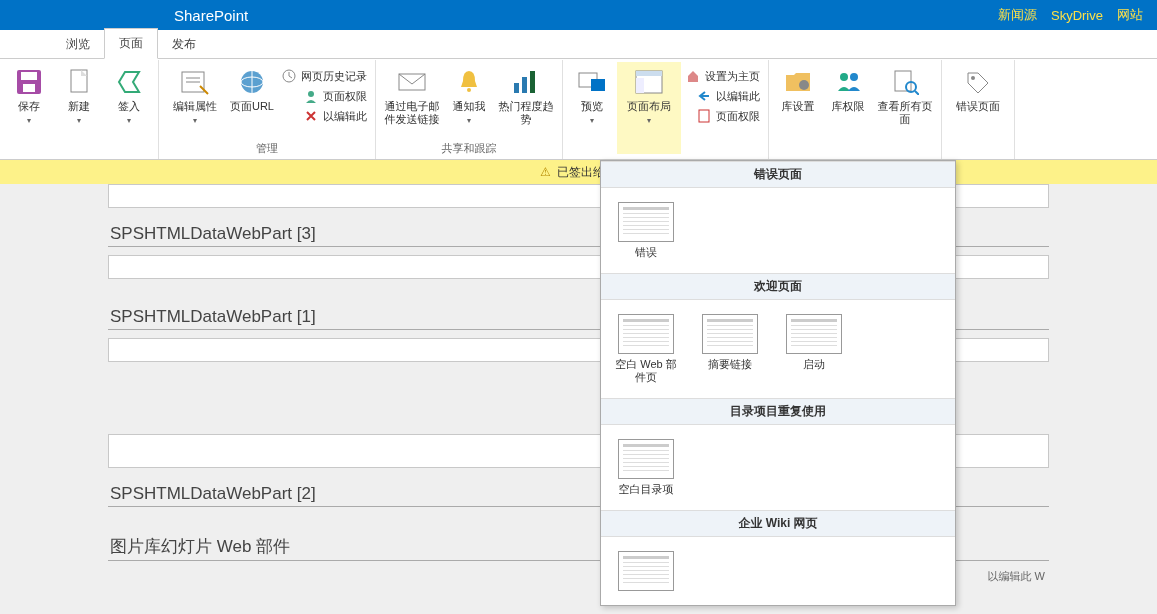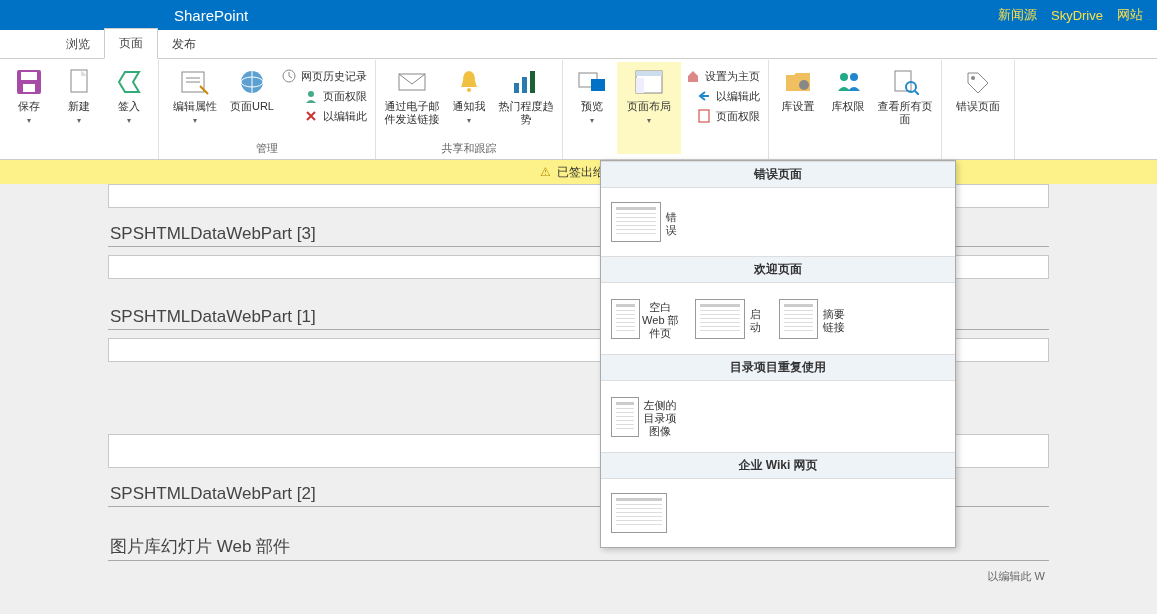--- a/index.html
+++ b/index.html
@@ -42,21 +42,21 @@
 .col { margin:0 88px; }
 .wpbox { border:1px solid #c8c8c8; background:#fff; height:24px; margin-bottom:12px; }
 .wptitle { font-size:17px; color:#444; padding:4px 0 2px 2px; border-bottom:1px solid #aaa; margin-bottom:8px; }
 .hint { text-align:right; font-size:11px; color:#666; padding-right:4px; }
 
 
 .gallery { position:absolute; top:160px; left:600px; width:356px; background:#fff; border:1px solid #aaa; box-shadow:2px 2px 6px rgba(0,0,0,.2); z-index:50; max-height:454px; overflow:hidden; }
 .gallery .scroll { overflow-y:scroll; max-height:454px; }
 .gal-section-h { background:#eef3f8; font-size:12px; font-weight:bold; color:#333; text-align:center; padding:4px 0; border-bottom:1px solid #ddd; border-top:1px solid #ddd; }
 .gal-row { display:flex; flex-wrap:wrap; padding:10px 6px; gap:6px; }
-.gal-item { width:78px; display:flex; align-items:center; cursor:pointer; padding:4px; }
+.gal-item { width:78px; display:flex; flex-direction:column; align-items:center; cursor:pointer; padding:4px; }
 .gal-thumb { width:56px; height:40px; border:1px solid #999; background:#fff; position:relative; }
 .gal-thumb::before { content:""; position:absolute; top:4px; left:4px; right:4px; height:3px; background:#ccc; }
 .gal-thumb::after { content:""; position:absolute; top:10px; left:4px; right:4px; bottom:4px; background:repeating-linear-gradient(#ddd,#ddd 1px,#fff 1px,#fff 4px); }
 .gal-item .glbl { font-size:11px; color:#333; text-align:center; line-height:13px; margin-top:4px; }
 
 
 .gallery ::-webkit-scrollbar { width:16px; }
 .gallery ::-webkit-scrollbar-track { background:#f0f0f0; }
 .gallery ::-webkit-scrollbar-thumb { background:#c0c0c0; }
 
@@ -339,32 +339,32 @@
       </div>
     </div>
     <div class="gal-section-h">欢迎页面</div>
     <div class="gal-row">
       <div class="gal-item">
         <div class="gal-thumb"></div>
         <div class="glbl">空白 Web 部件页</div>
       </div>
       <div class="gal-item">
         <div class="gal-thumb"></div>
+        <div class="glbl">摘要链接</div>
+      </div>
+      <div class="gal-item">
+        <div class="gal-thumb"></div>
         <div class="glbl">启动</div>
-      </div>
-      <div class="gal-item">
-        <div class="gal-thumb"></div>
-        <div class="glbl">摘要链接</div>
       </div>
     </div>
     <div class="gal-section-h">目录项目重复使用</div>
     <div class="gal-row">
       <div class="gal-item">
         <div class="gal-thumb"></div>
-        <div class="glbl">左侧的目录项图像</div>
+        <div class="glbl">空白目录项</div>
       </div>
     </div>
     <div class="gal-section-h">企业 Wiki 网页</div>
     <div class="gal-row">
       <div class="gal-item">
         <div class="gal-thumb"></div>
       </div>
     </div>
   </div>
 </div>

